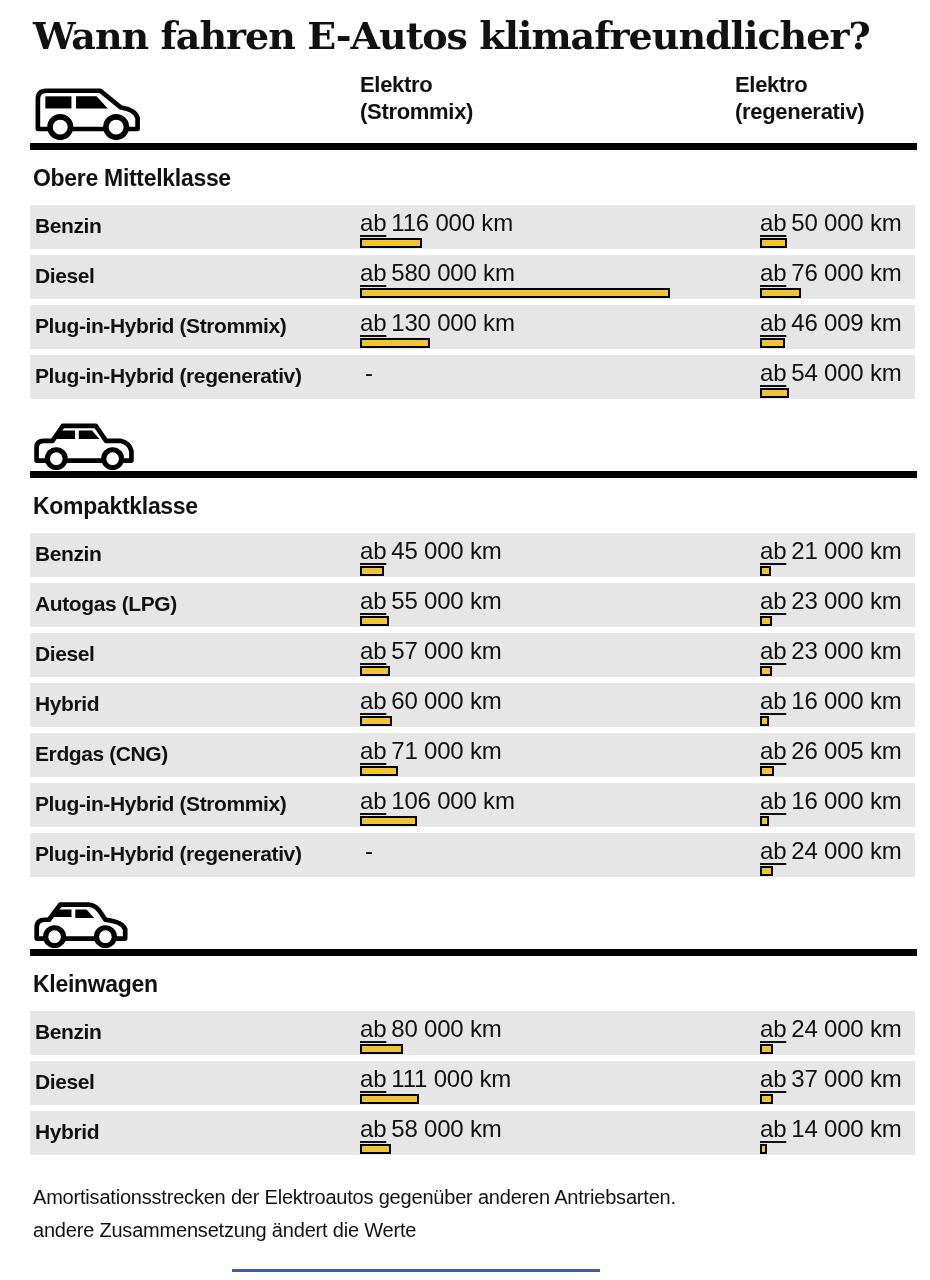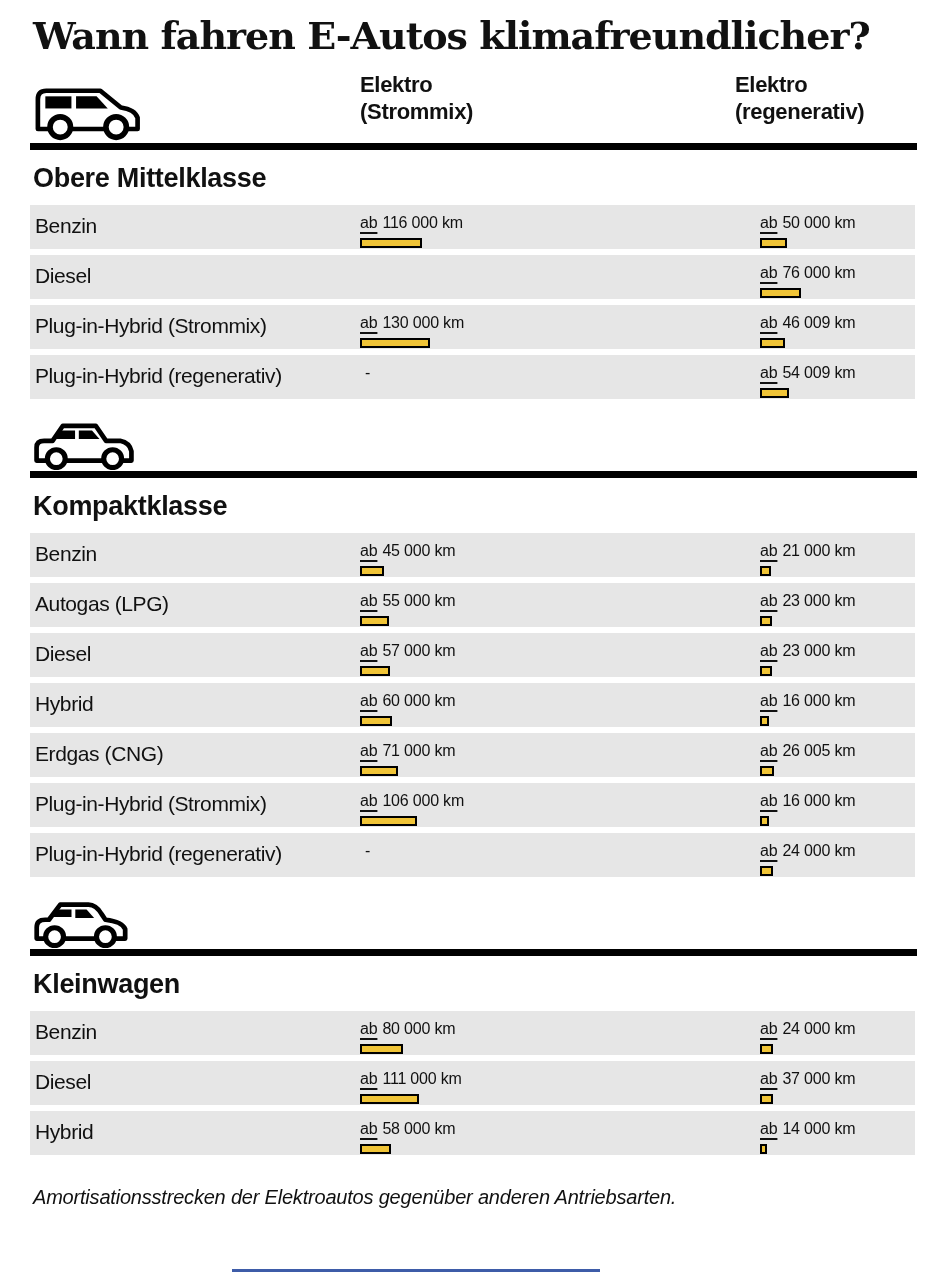--- a/index.html
+++ b/index.html
@@ -20,46 +20,46 @@
   .band .car{position:absolute;left:0;bottom:-3px;}
   .colhead{
     position:absolute;top:12px;
     font-weight:bold;font-size:22px;line-height:27px;letter-spacing:-0.3px;
   }
   .colhead.c1{left:330px;}
   .colhead.c2{left:705px;}
   .rule{height:7px;background:#000000;margin:0 13px 0 30px;}
   h2.section{
     margin:13px 0 12px 33px;
-    font-size:27px;font-weight:bold;letter-spacing:-0.3px;line-height:30px;
+    font-size:23px;font-weight:bold;letter-spacing:-0.3px;line-height:30px;
   }
   .row{
     position:relative;height:44px;box-sizing:border-box;
     margin:0 15px 6px 30px;background:#E6E6E6;padding-top:7px;
   }
   .row .label{
     position:absolute;left:5px;top:9px;
-    font-weight:normal;font-size:21px;letter-spacing:-0.4px;
+    font-weight:bold;font-size:21px;letter-spacing:-0.4px;
   }
   .cell{position:absolute;top:7px;}
   .cell.c1{left:330px;}
   .cell.c2{left:730px;}
-  .valtext{font-size:16px;line-height:22px;letter-spacing:-0.2px;}
+  .valtext{font-size:24px;line-height:22px;letter-spacing:-0.2px;}
   .valtext .ab{
     text-decoration:underline;
     text-decoration-thickness:2px;text-underline-offset:4px;
     margin-right:5px;
   }
   .bar{
     margin-top:4px;height:10px;box-sizing:border-box;
     background:#F0C437;border:2px solid #000000;
   }
   .footer{
     margin:26px 20px 0 33px;
-    font-size:20px;line-height:33px;font-weight:400;letter-spacing:-0.2px;font-style:italic;
+    font-size:20px;line-height:33px;font-weight:400;letter-spacing:-0.2px;
   }
   .accent-line{
     position:absolute;left:232px;top:1269px;width:368px;height:3px;
     background:#3E5CA8;
   }
   svg .stroke{fill:#ffffff;stroke:#000000;stroke-width:5;stroke-linejoin:round;}
   svg .win{fill:#000000;}
   svg .wheel{fill:#ffffff;stroke:#000000;stroke-width:6;}
   svg .wheel-s{fill:#ffffff;stroke:#000000;stroke-width:5.5;}
 </style>
@@ -98,20 +98,24 @@
     <div class="bar" style="width: 62px;"></div>
   </div>
   <div class="cell c2">
     <div class="valtext"><span class="ab">ab</span><span>50 000 km</span><span></span></div>
     <div class="bar" style="width: 27px;"></div>
   </div>
 </div>
 
 <div class="row">
   <div class="label">Diesel</div>
+  <div class="cell c1">
+    <div class="valtext"><span class="ab">ab</span><span>580 000 km</span><span></span></div>
+    <div class="bar" style="width: 310px;"></div>
+  </div>
   <div class="cell c2">
     <div class="valtext"><span class="ab">ab</span><span>76 000 km</span><span></span></div>
     <div class="bar" style="width: 41px;"></div>
   </div>
 </div>
 
 <div class="row">
   <div class="label">Plug-in-Hybrid (Strommix)</div>
   <div class="cell c1">
     <div class="valtext"><span class="ab">ab</span><span>130 000 km</span><span></span></div>
@@ -123,21 +127,21 @@
   </div>
 </div>
 
 <div class="row">
   <div class="label">Plug-in-Hybrid (regenerativ)</div>
   <div class="cell c1">
     <div class="valtext"><span class="ab"></span><span></span><span>-</span></div>
 
   </div>
   <div class="cell c2">
-    <div class="valtext"><span class="ab">ab</span><span>54 009 km</span><span></span></div>
+    <div class="valtext"><span class="ab">ab</span><span>54 000 km</span><span></span></div>
     <div class="bar" style="width: 29px;"></div>
   </div>
 </div>
 
 <div class="band small">
   <span class="car">
     <svg width="108" height="64" viewBox="0 0 115 68" xmlns="http://www.w3.org/2000/svg">
       <path class="stroke" d="M7,58 V44 Q7,37 15,37 H24 L35,21 H70 L81,37 H96 Q106,39 108,48 V58 Z"></path>
       <polygon class="win" points="30,26 48,26 48,35 26,35"></polygon>
       <polygon class="win" points="52,26 66,26 74,35 52,35"></polygon>
@@ -280,15 +284,16 @@
     <div class="bar" style="width: 31px;"></div>
   </div>
   <div class="cell c2">
     <div class="valtext"><span class="ab">ab</span><span>14 000 km</span><span></span></div>
     <div class="bar" style="width: 7px;"></div>
   </div>
 </div>
 
 <div class="footer">
   <div>Amortisationsstrecken der Elektroautos gegenüber anderen Antriebsarten.</div>
+  <div>andere Zusammensetzung ändert die Werte</div>
 </div>
 
 <div class="accent-line"></div>
 
 </body></html>

